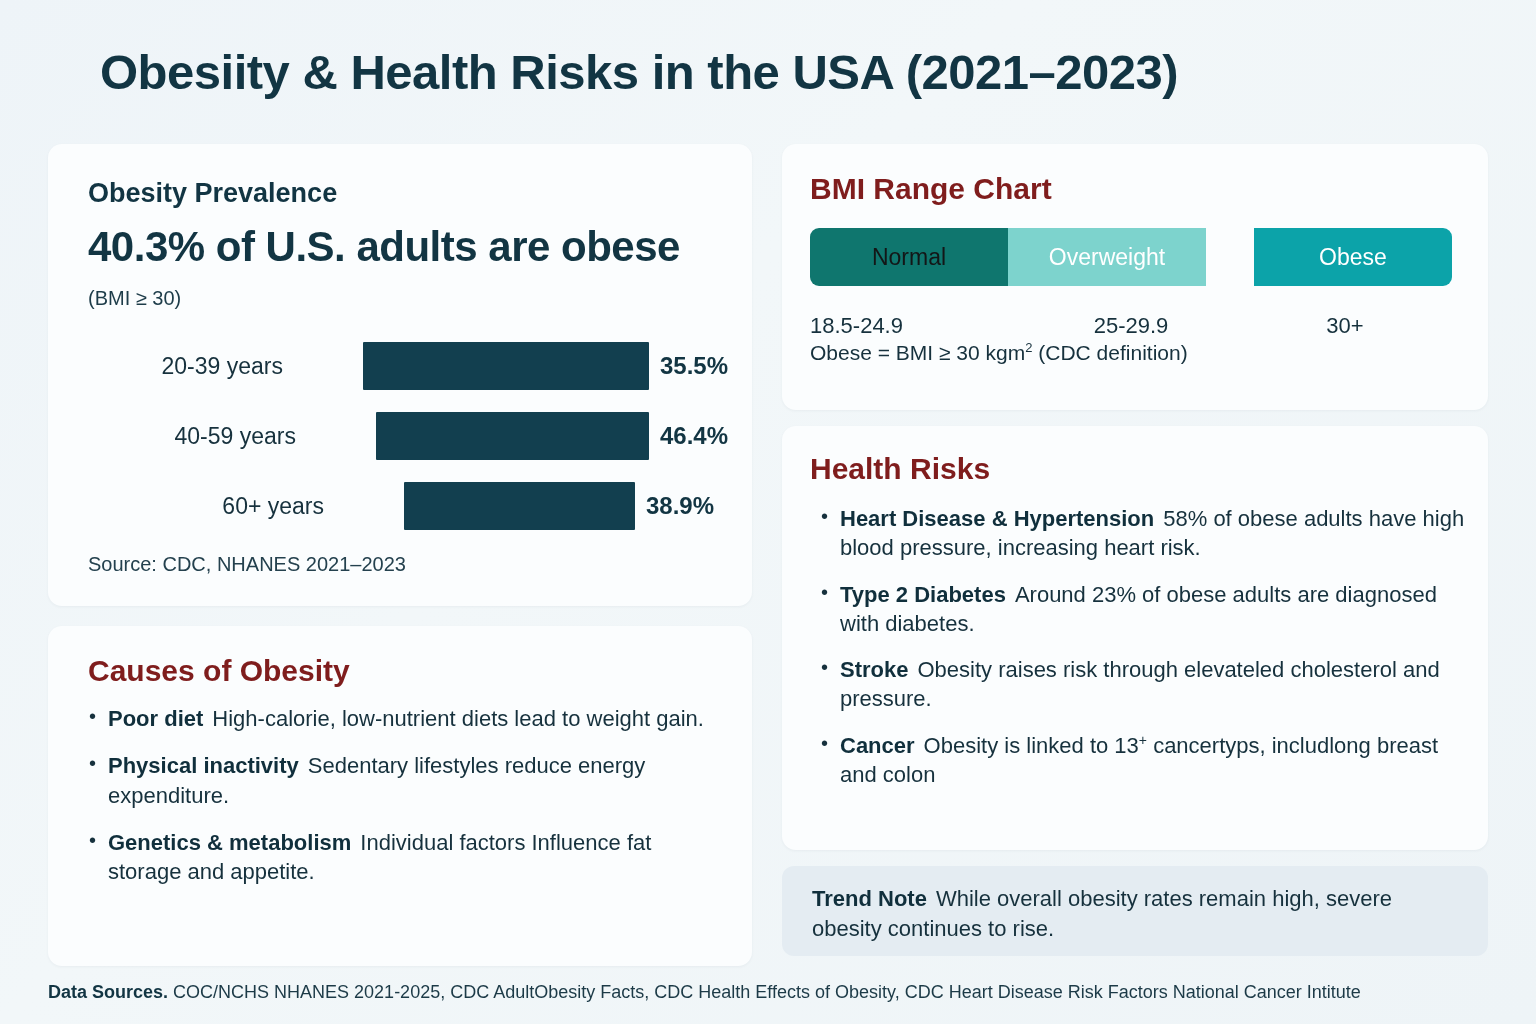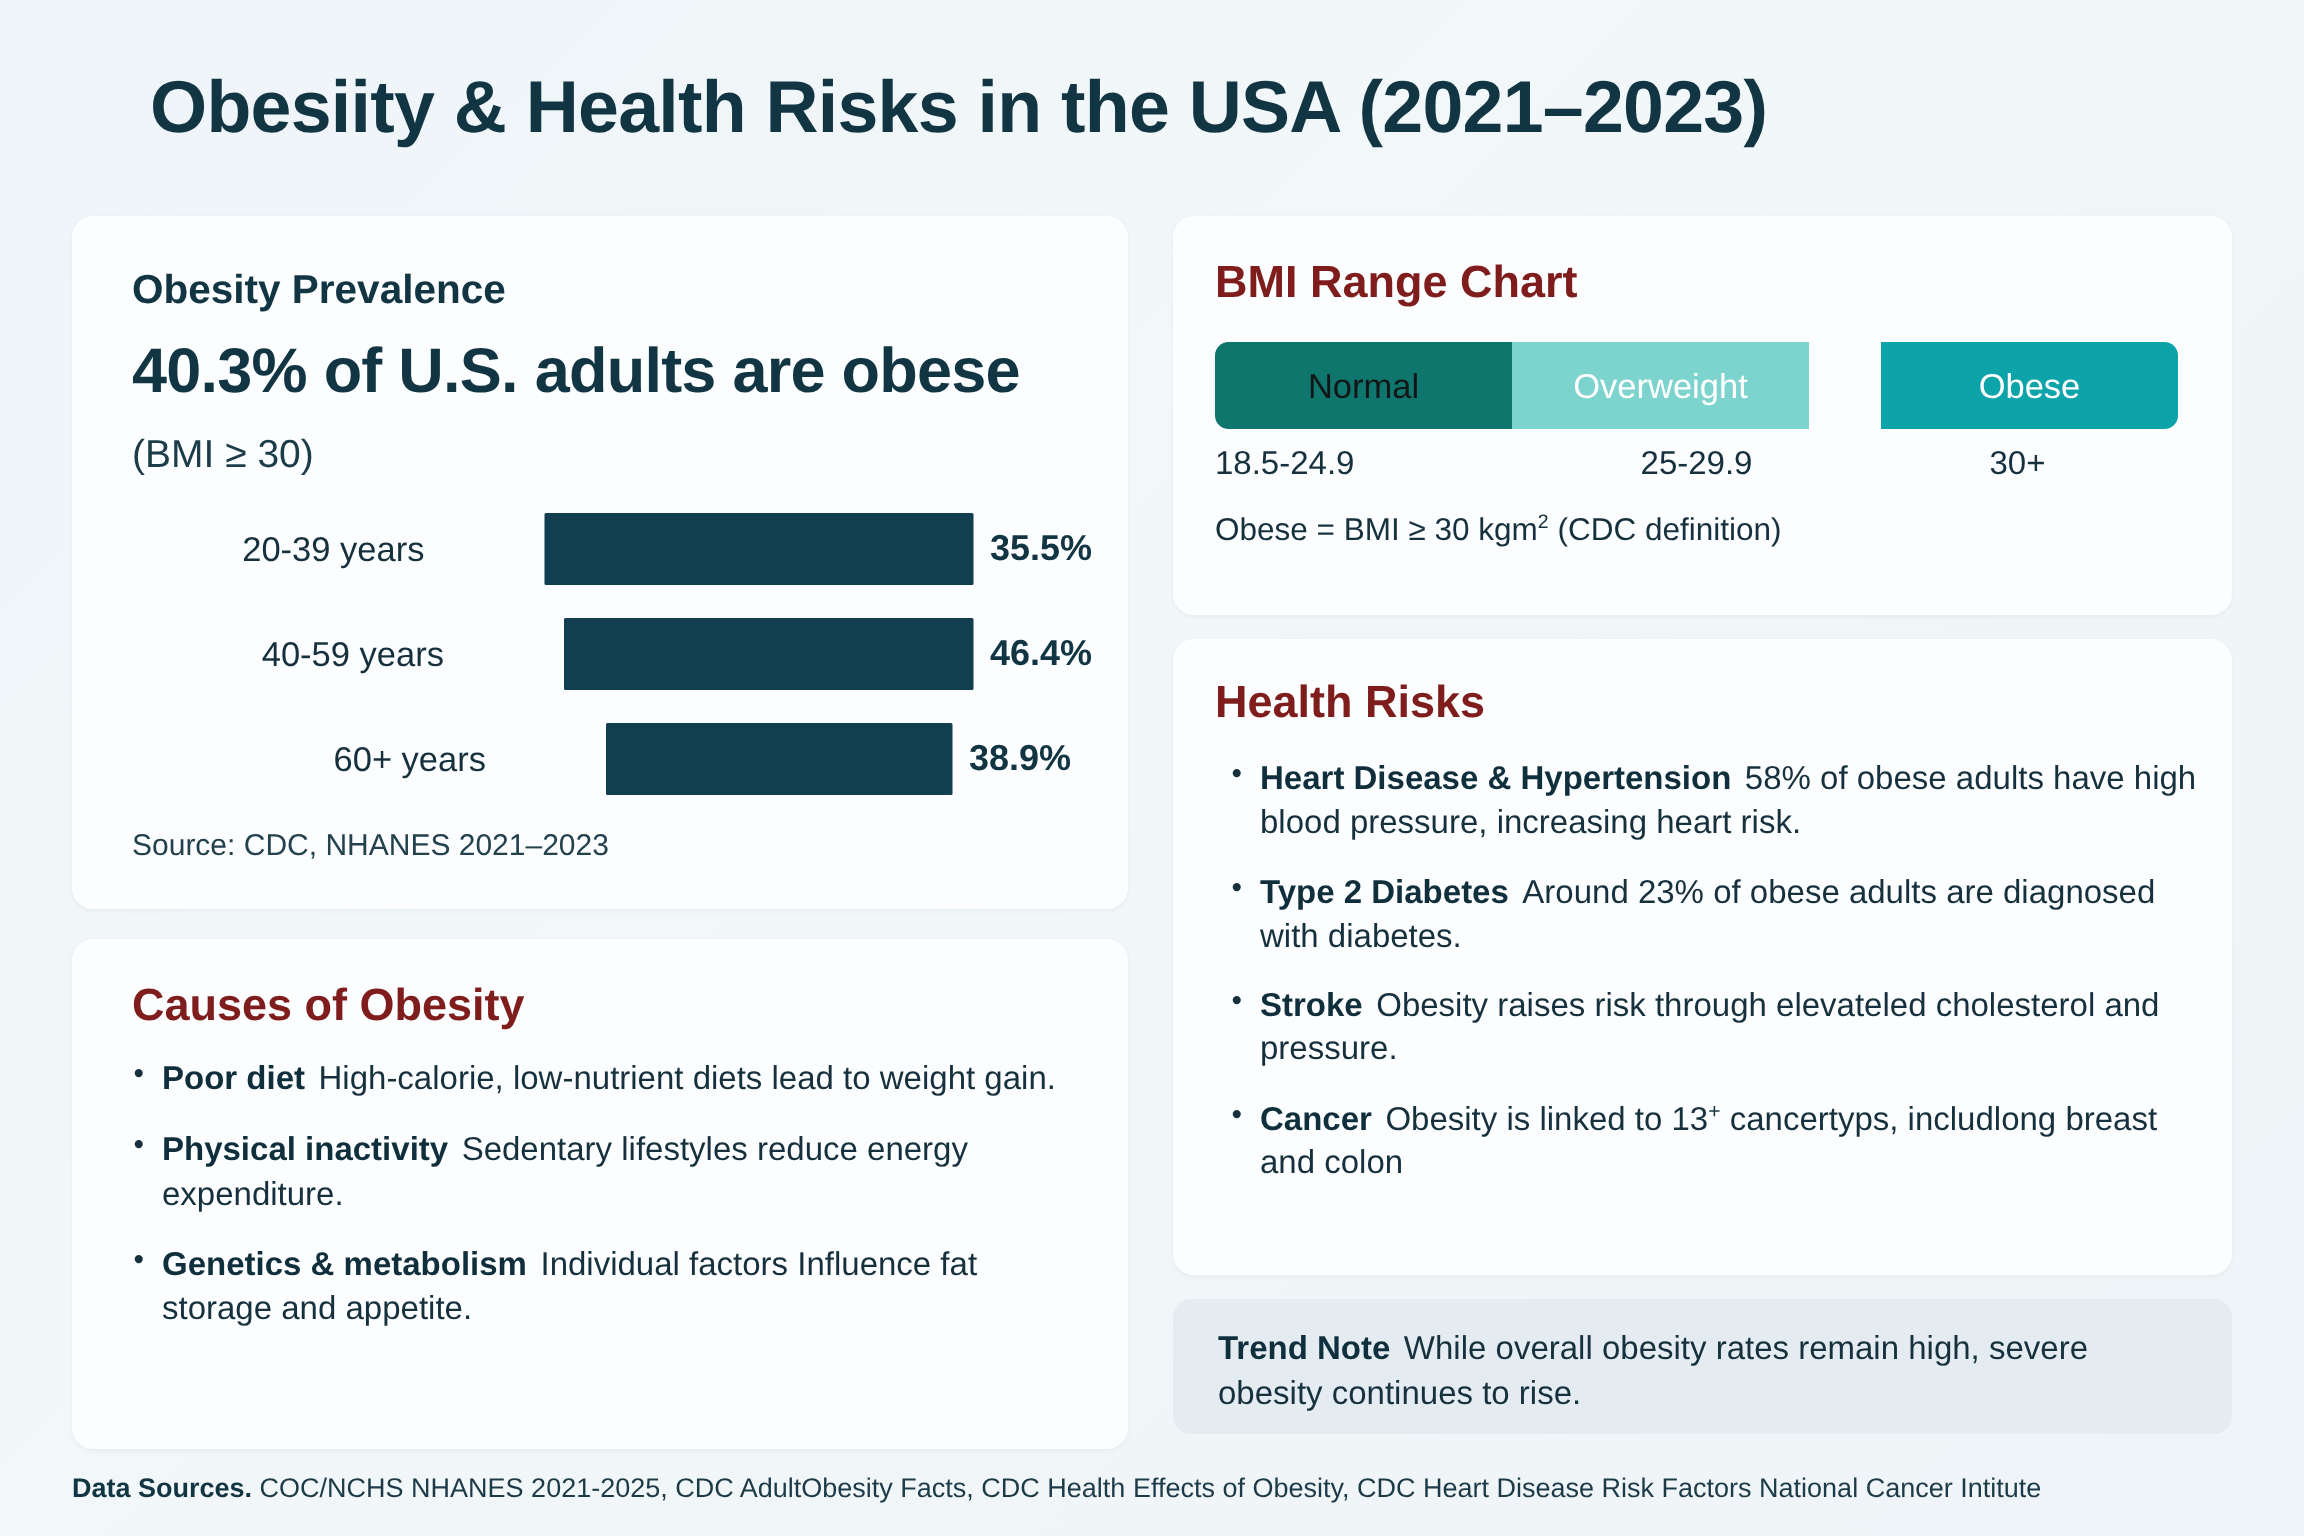--- a/index.html
+++ b/index.html
@@ -54,21 +54,21 @@
     color: #123543;
   }
   .headline {
     font-size: 42px;
     font-weight: 700;
     color: #123543;
     letter-spacing: -0.5px;
     white-space: nowrap;
   }
   .subnote {
-    font-size: 26px;
+    font-size: 20px;
     color: #1d3c49;
     font-weight: 400;
   }
 
   .bars { position: absolute; left: 40px; top: 198px; width: 640px; }
   .bar-row {
     display: flex;
     align-items: center;
     height: 48px;
     margin-bottom: 22px;
@@ -115,21 +115,21 @@
   .bmi-seg {
     flex: 1;
     display: flex;
     align-items: center;
     justify-content: center;
     font-size: 23px;
   }
 
   .bmi-ranges {
     position: absolute;
-    left: 28px; top: 152px;
+    left: 28px; top: 169px;
     width: 642px;
     display: flex;
   }
   .bmi-range {
     flex: 1;
     text-align: center;
     font-size: 22px;
     color: #16313d;
   }
   .bmi-range.first { text-align: left; }

